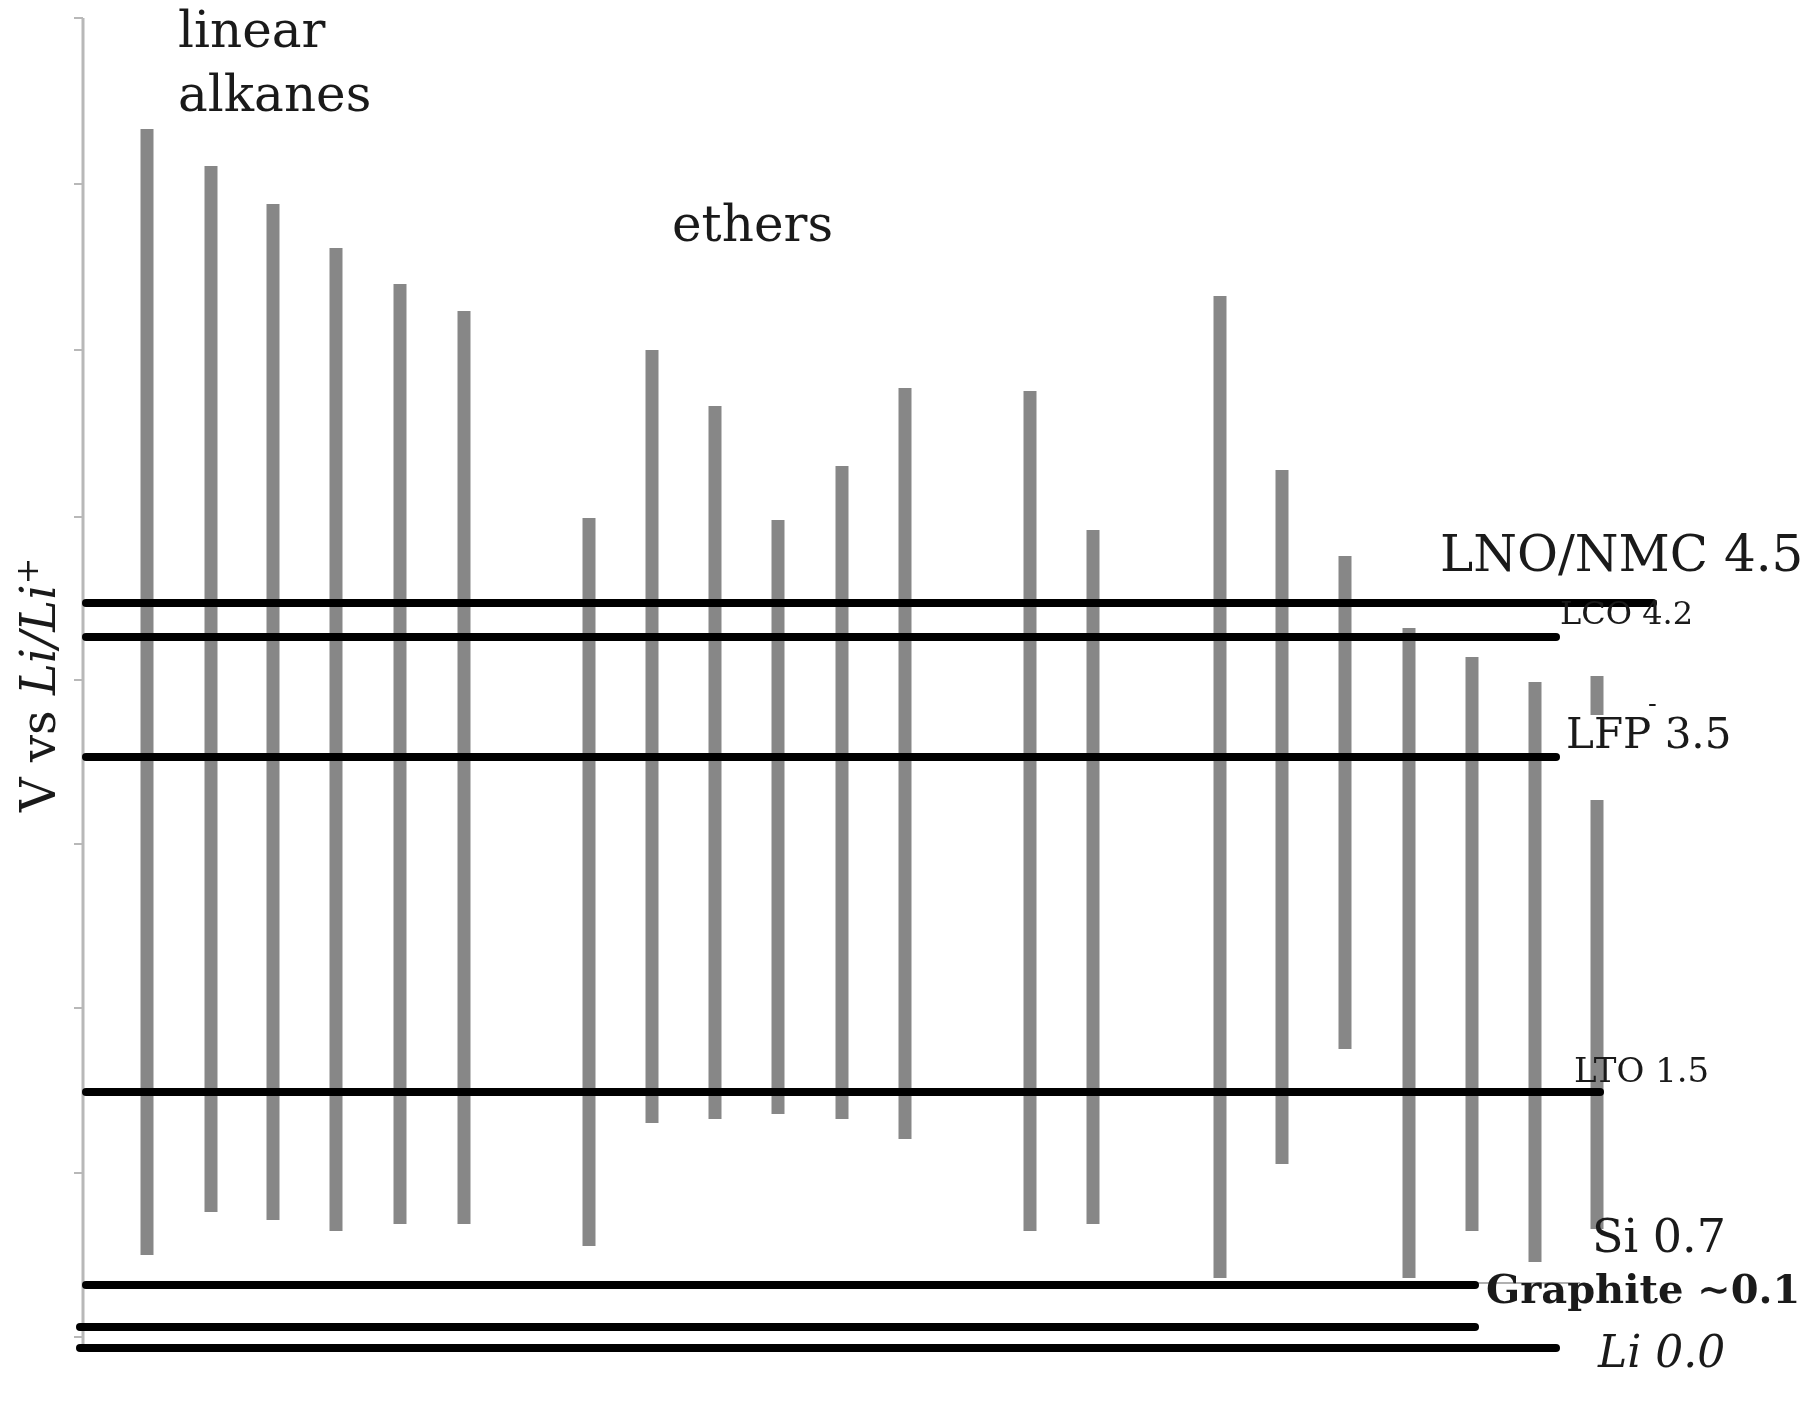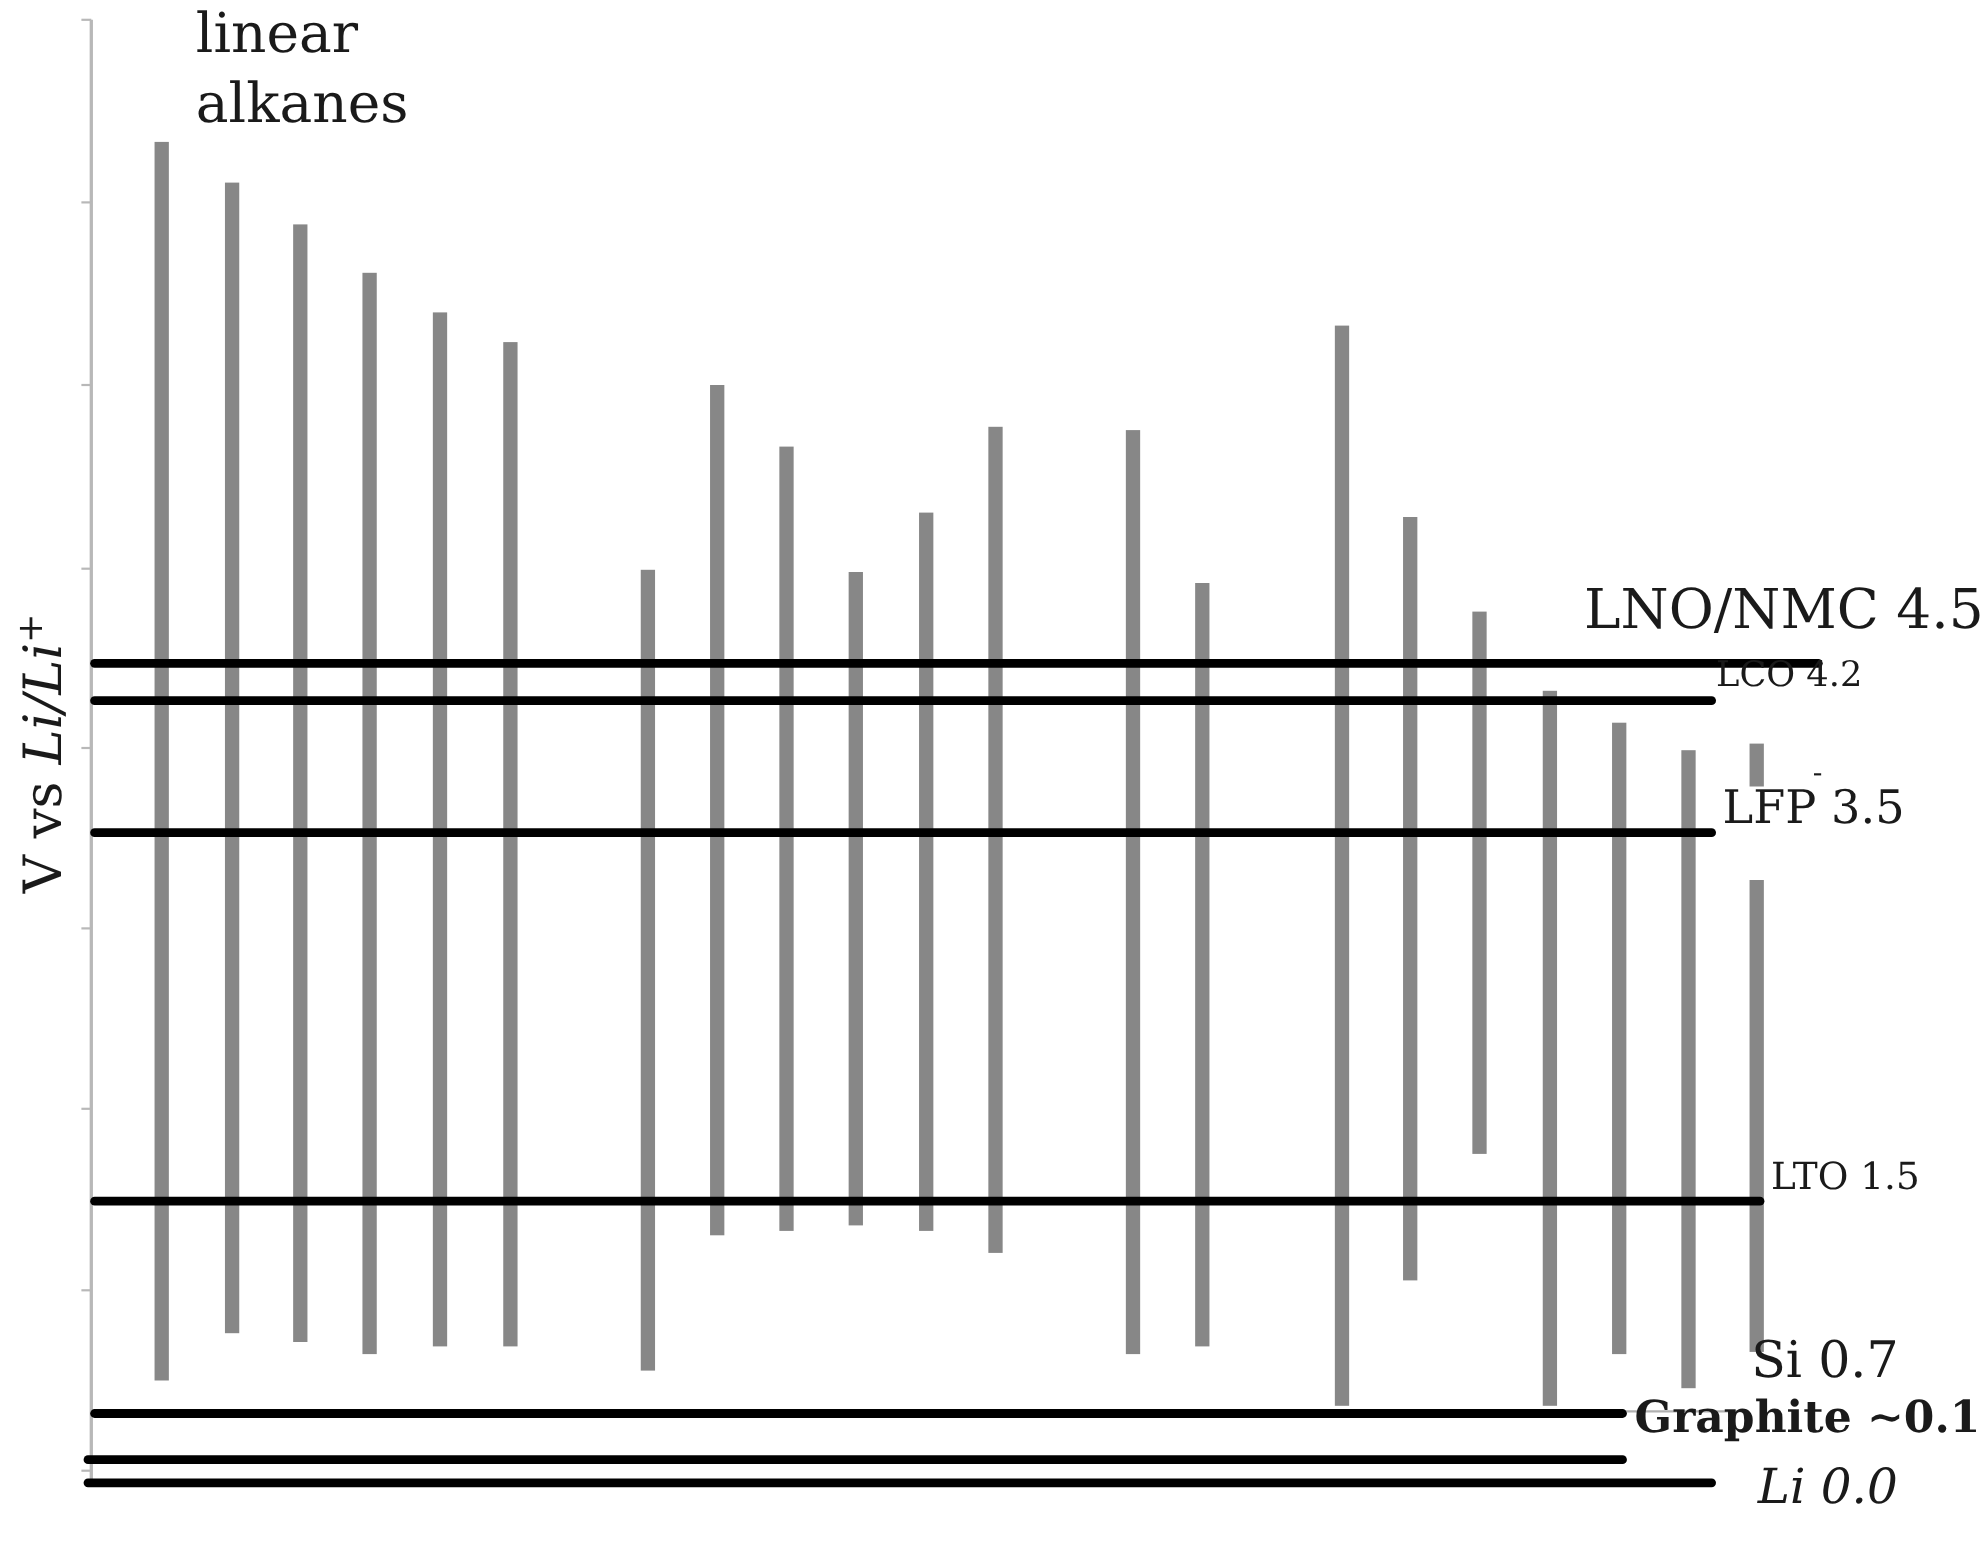--- a/index.html
+++ b/index.html
@@ -62,25 +62,26 @@
       <line x1="80" y1="1327" x2="1475" y2="1327" stroke="#000000" stroke-width="8" stroke-linecap="round"></line>
       <line x1="80" y1="1348" x2="1556" y2="1348" stroke="#000000" stroke-width="8" stroke-linecap="round"></line>
     </svg>
 
   <div class="ylabel" style="transform: translate(8px, 812px) rotate(-90deg);">
     <span>V vs </span><i>Li/Li</i><sup>+</sup>
   </div>
 
   <div class="group-label" style="left:178px; top:-2px;">linear
 alkanes</div>
+  <div class="group-label" style="left:672px; top:192px;">ethers</div>
 
   <div class="ref-label" style="left:1648px; top:688px; font-size:26px;">-</div>
 
   <div id="ref-labels">
       <div class="ref-label" style="left: 1440px; top: 525.2px; font-size: 50px;">LNO/NMC 4.5</div>
       <div class="ref-label" style="left: 1560px; top: 594px; font-size: 32px;">LCO 4.2</div>
       <div class="ref-label" style="left: 1566px; top: 708.8px; font-size: 42px;">LFP 3.5</div>
-      <div class="ref-label" style="left: 1610px; top: 1049.6px; font-size: 34px;">LTO 1.5</div>
+      <div class="ref-label" style="left: 1574px; top: 1049.6px; font-size: 34px;">LTO 1.5</div>
       <div class="ref-label" style="left: 1592px; top: 1209.4px; font-size: 46px;">Si 0.7</div>
       <div class="ref-label" style="left: 1486px; top: 1265px; font-size: 40px; font-weight: bold;">Graphite ∼0.1</div>
       <div class="ref-label" style="left: 1598px; top: 1325.6px; font-size: 44px; font-style: italic;">Li 0.0</div>
     </div>
 </div>
 
 </body></html>

